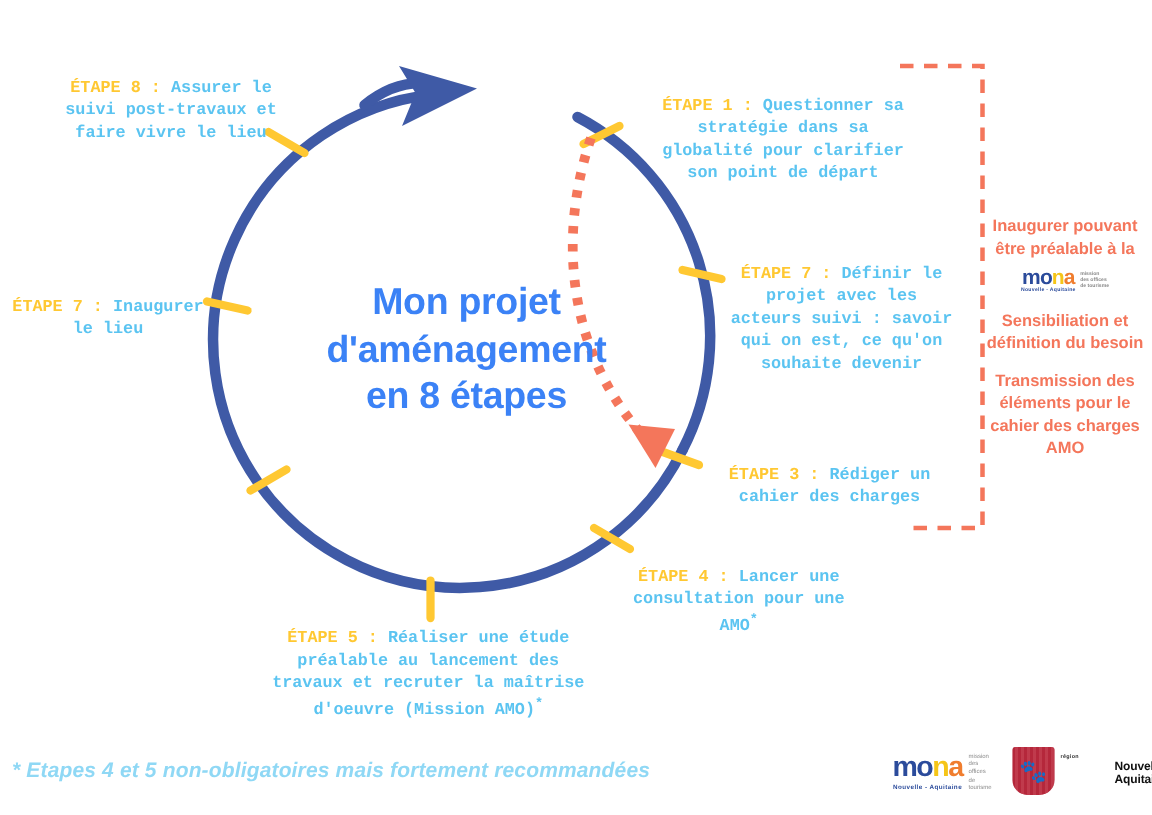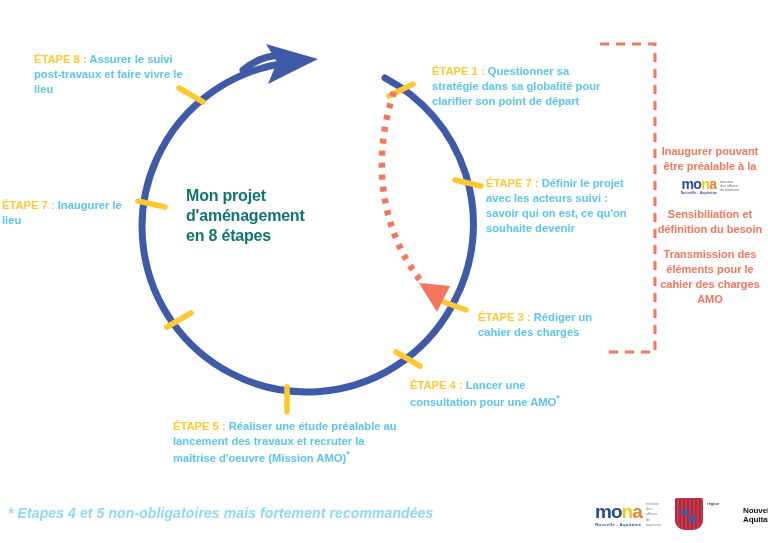--- a/index.html
+++ b/index.html
@@ -12,33 +12,34 @@
   }
   .stage{position:absolute;inset:0;}
 
   
   .step{
     position:absolute;
     color:#5bc4f1;
     font-weight:bold;
     font-size:11.2px;
     line-height:1.33;
-    text-align:left;
+    text-align:center;
+    font-family:Liberation Mono, monospace;
   }
   .step .etape{color:#ffc832;}
   .step .star{font-size:9px;vertical-align:super;}
 
   
   .center-title{
     position:absolute;
     left:186px;top:186px;width:250px;
-    text-align:left;
-    color:#0f766e;
+    text-align:center;
+    color:#3b82f6;
     font-weight:bold;
-    font-size:16px;
+    font-size:25px;
     line-height:1.26;
     letter-spacing:-0.2px;
   }
 
   
   .panel{
     position:absolute;
     left:652px;top:144px;width:116px;
     text-align:center;
     color:#f4765b;

